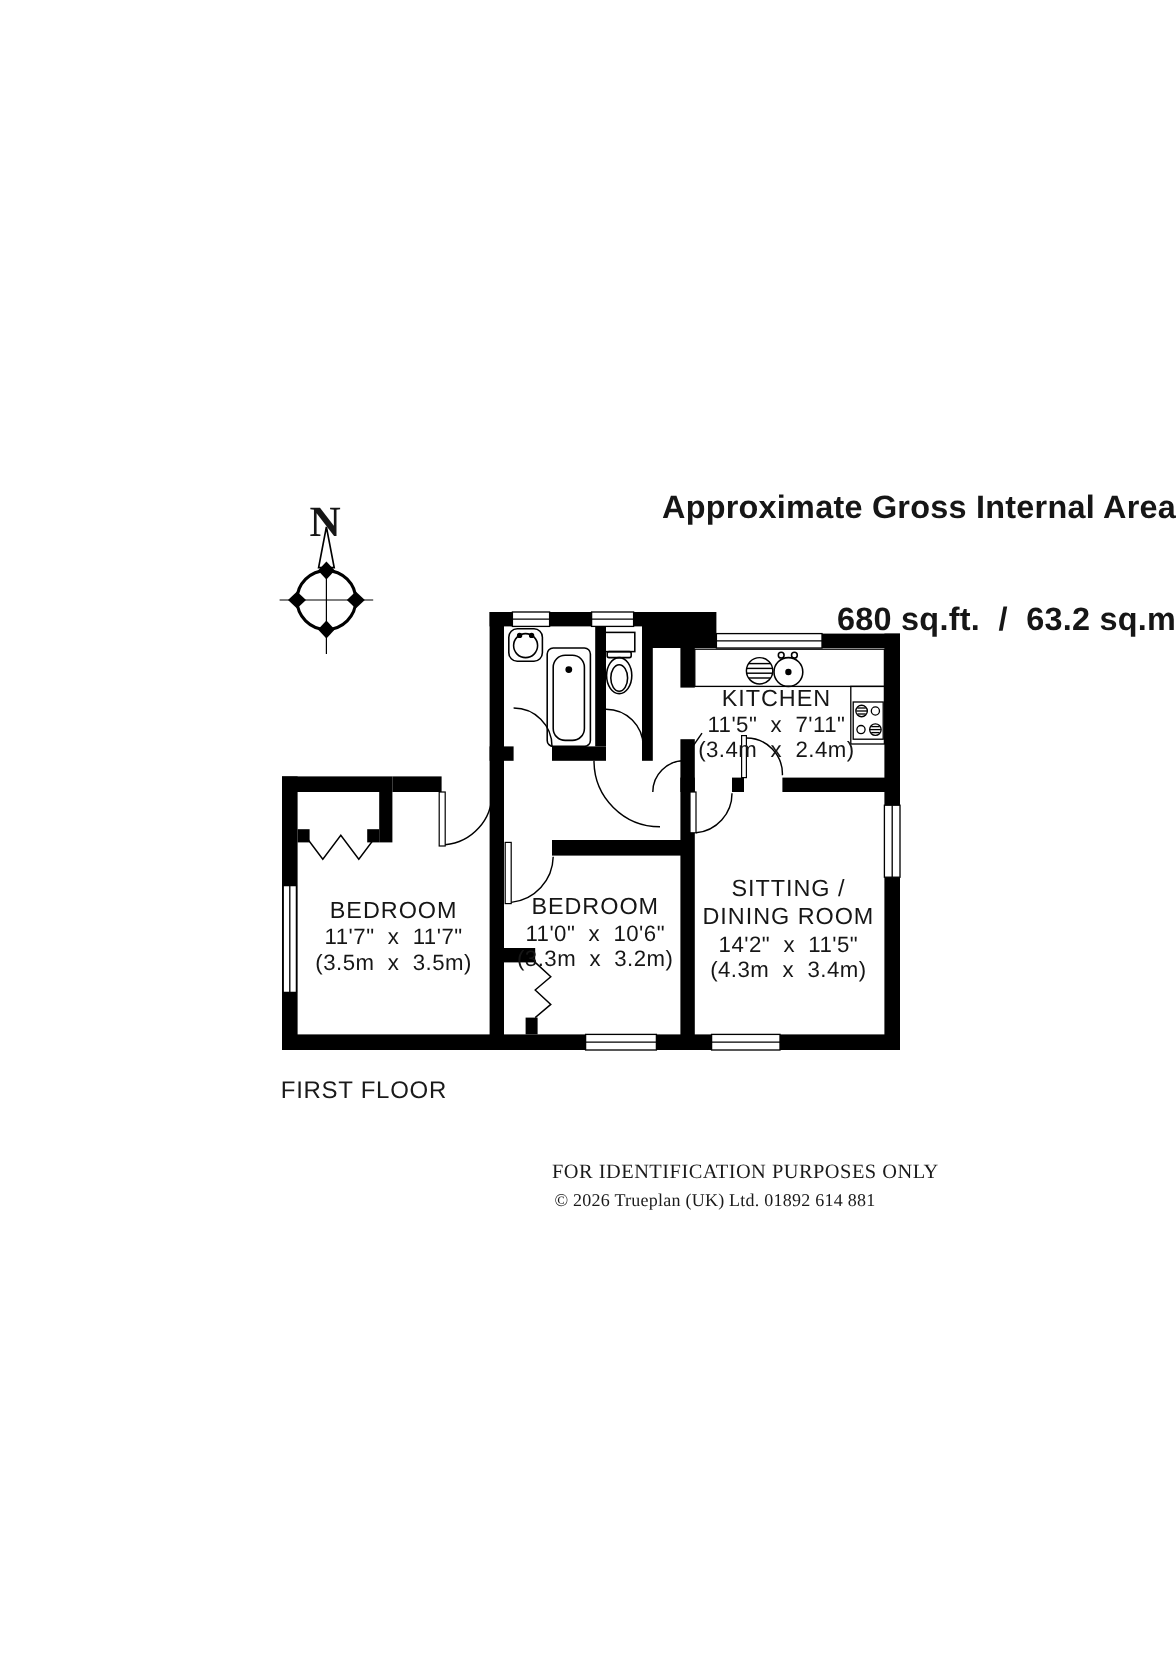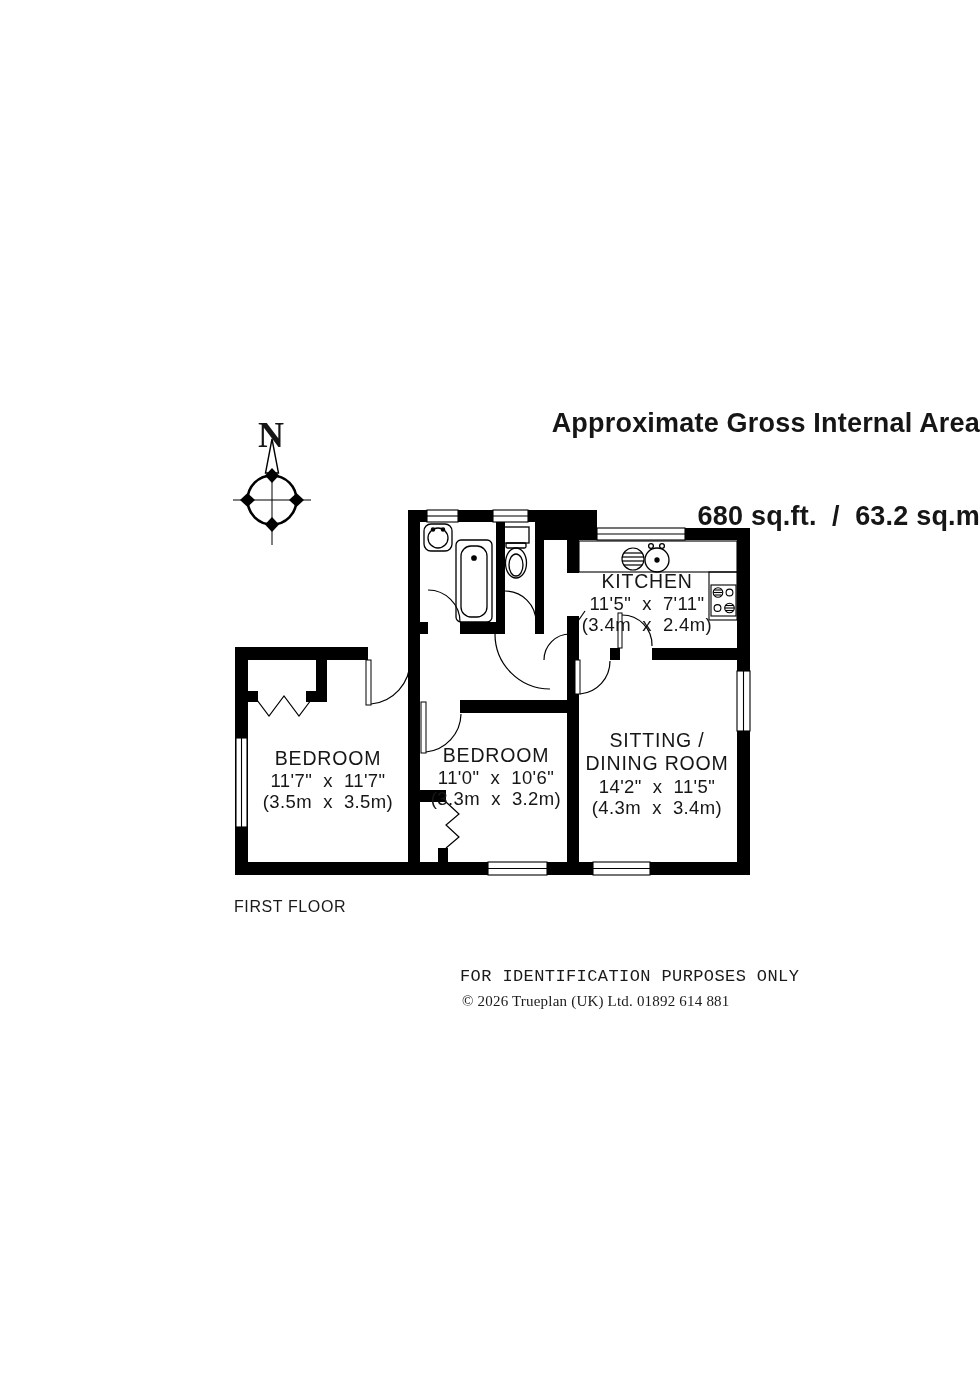--- a/index.html
+++ b/index.html
@@ -1,23 +1,23 @@
 <!DOCTYPE html>
 <html><head>
 <meta charset="utf-8">
 <style>
   html,body{margin:0;padding:0;background:#fff;}
   .page{position:relative;width:980px;height:1386px;background:#ffffff;overflow:hidden;
         font-family:"Liberation Sans",sans-serif;color:#111;}
   .title-block{position:absolute;left:20px;top:346px;width:960px;text-align:right;
                font-weight:bold;font-size:27px;line-height:31px;letter-spacing:0.2px;
                white-space:pre;color:#161616;}
-  .floor-label{position:absolute;left:234px;top:898px;font-size:16px;letter-spacing:0.6px;
+  .floor-label{position:absolute;left:234px;top:898px;font-size:20px;letter-spacing:0.6px;
                color:#1a1a1a;white-space:pre;}
-  .footer-line1{position:absolute;left:460px;top:967px;font-family:Liberation Mono, monospace;
+  .footer-line1{position:absolute;left:460px;top:967px;font-family:Liberation Serif, serif;
                 font-size:17px;letter-spacing:0.4px;color:#1a1a1a;white-space:pre;}
   .footer-line2{position:absolute;left:462px;top:993px;font-family:"Liberation Serif",serif;
                 font-size:15px;letter-spacing:0.2px;color:#1a1a1a;white-space:pre;}
   svg{position:absolute;left:0;top:0;}
   svg text{font-family:"Liberation Sans",sans-serif;fill:#161616;white-space:pre;}
   text.room-name{font-size:19.5px;letter-spacing:0.8px;}
   text.room-dim{font-size:18.5px;letter-spacing:0.4px;}
   text.north{font-family:"Liberation Serif",serif;font-weight:bold;font-size:36px;}
 </style>
 </head>

